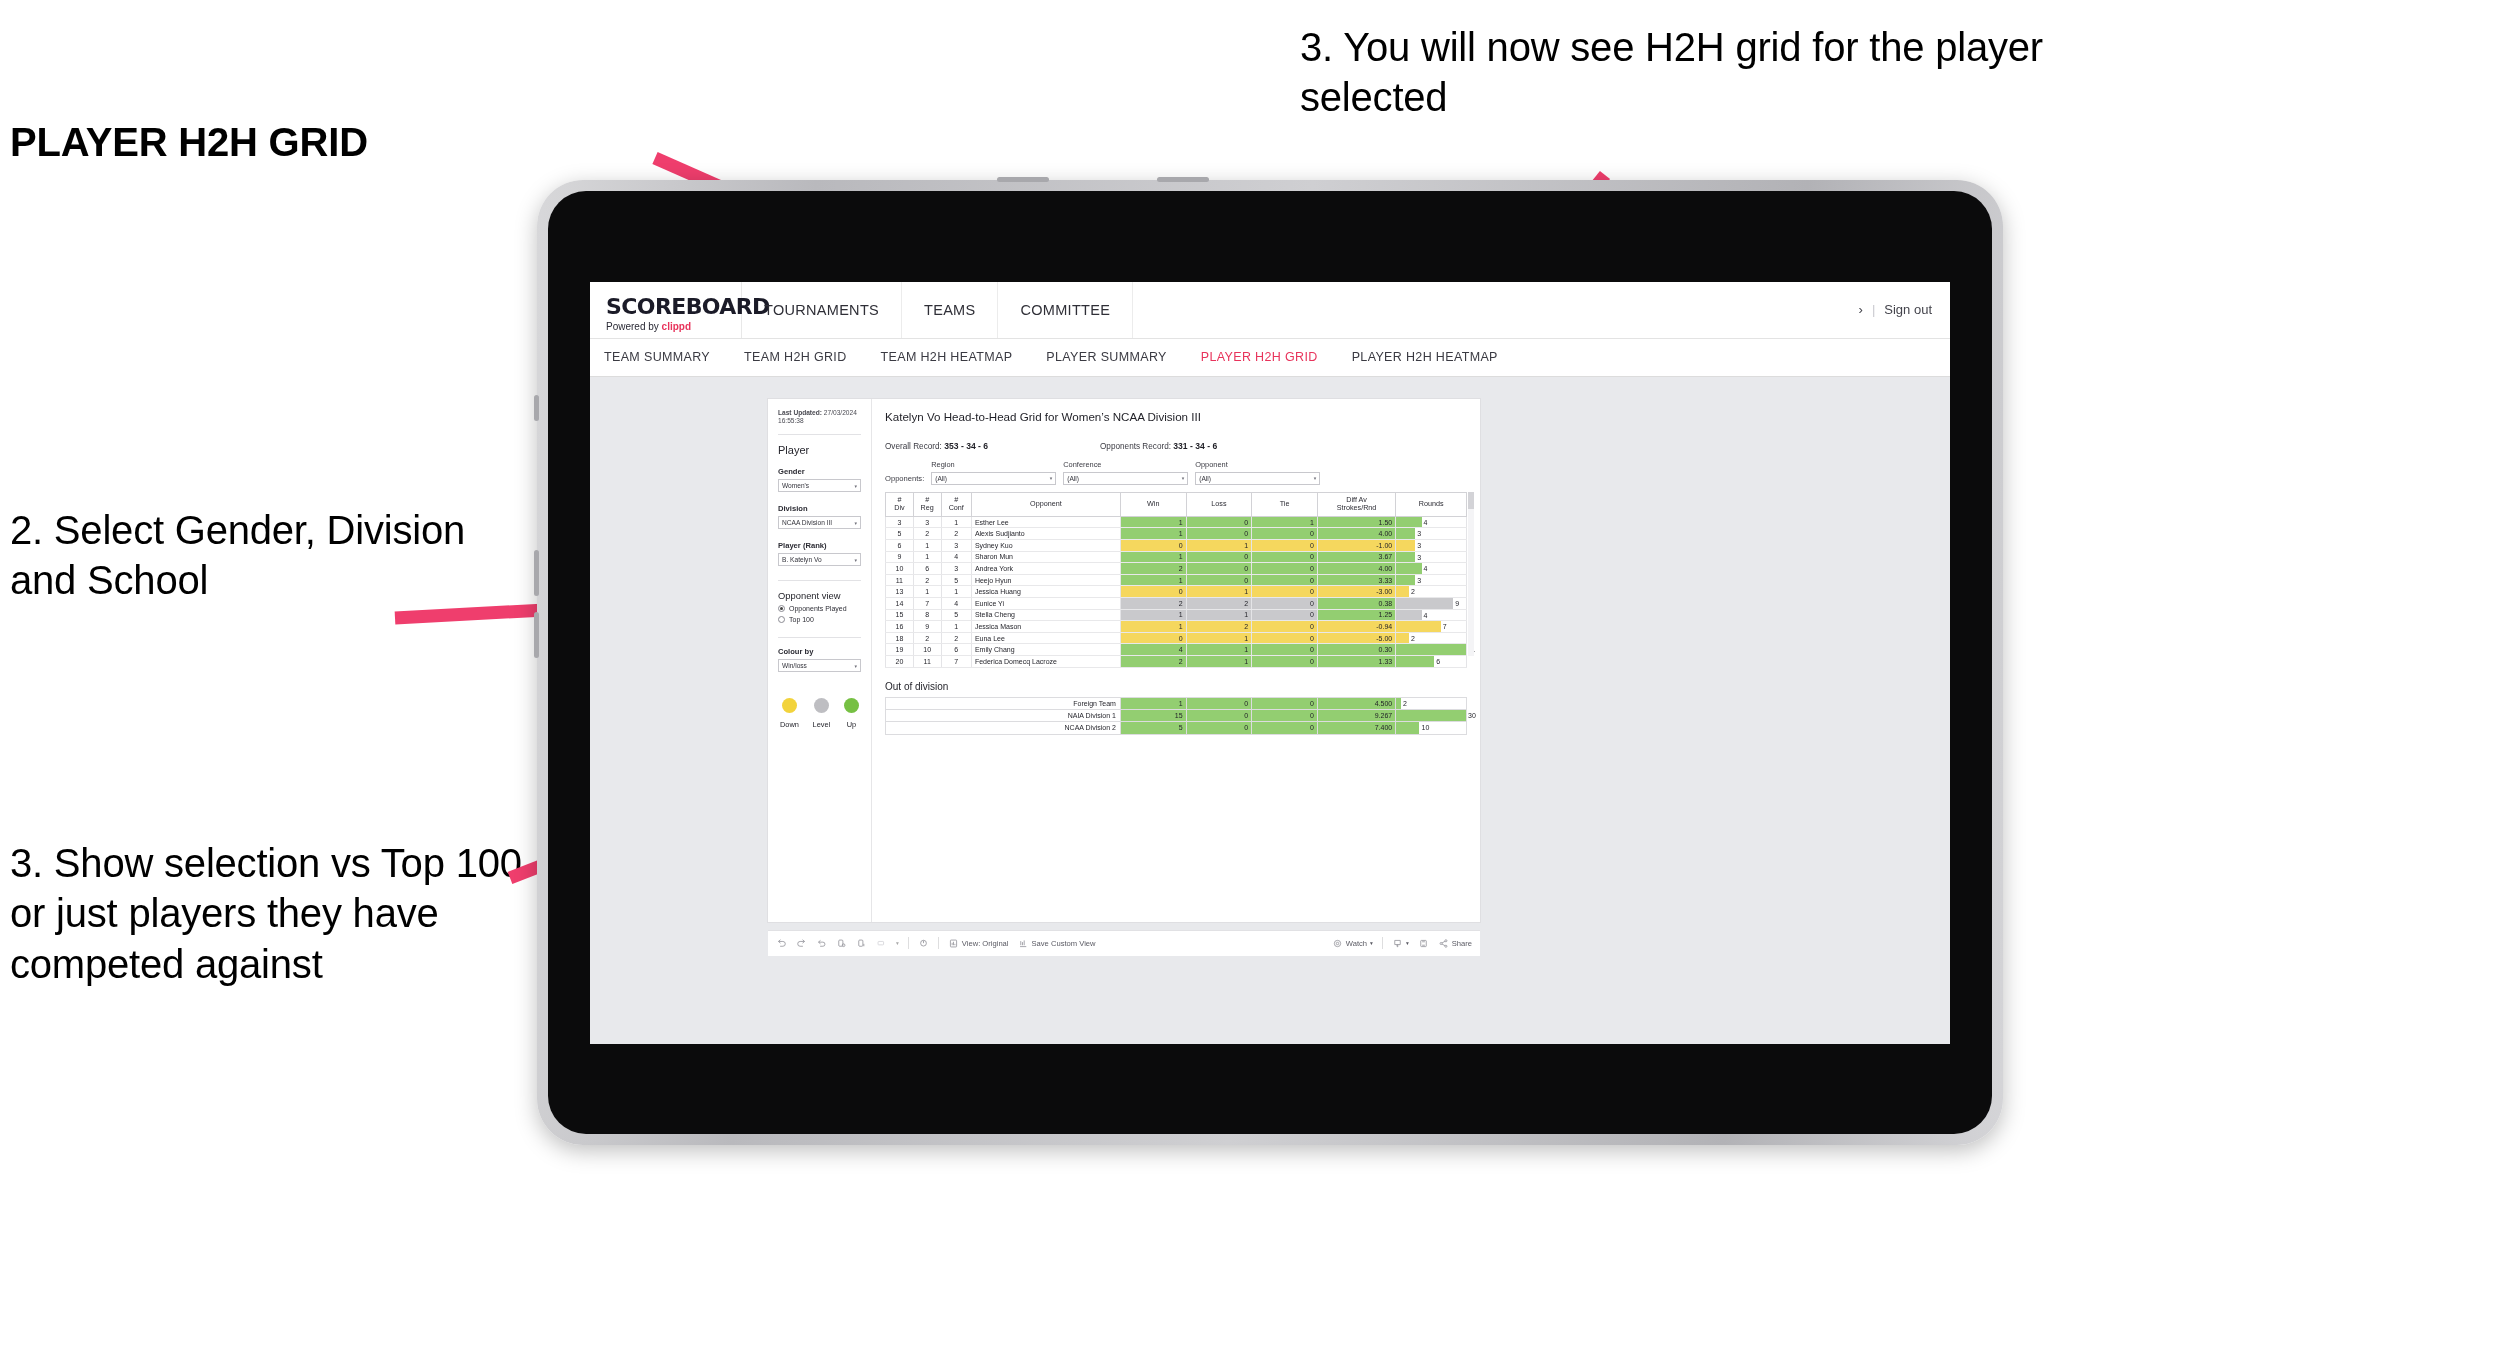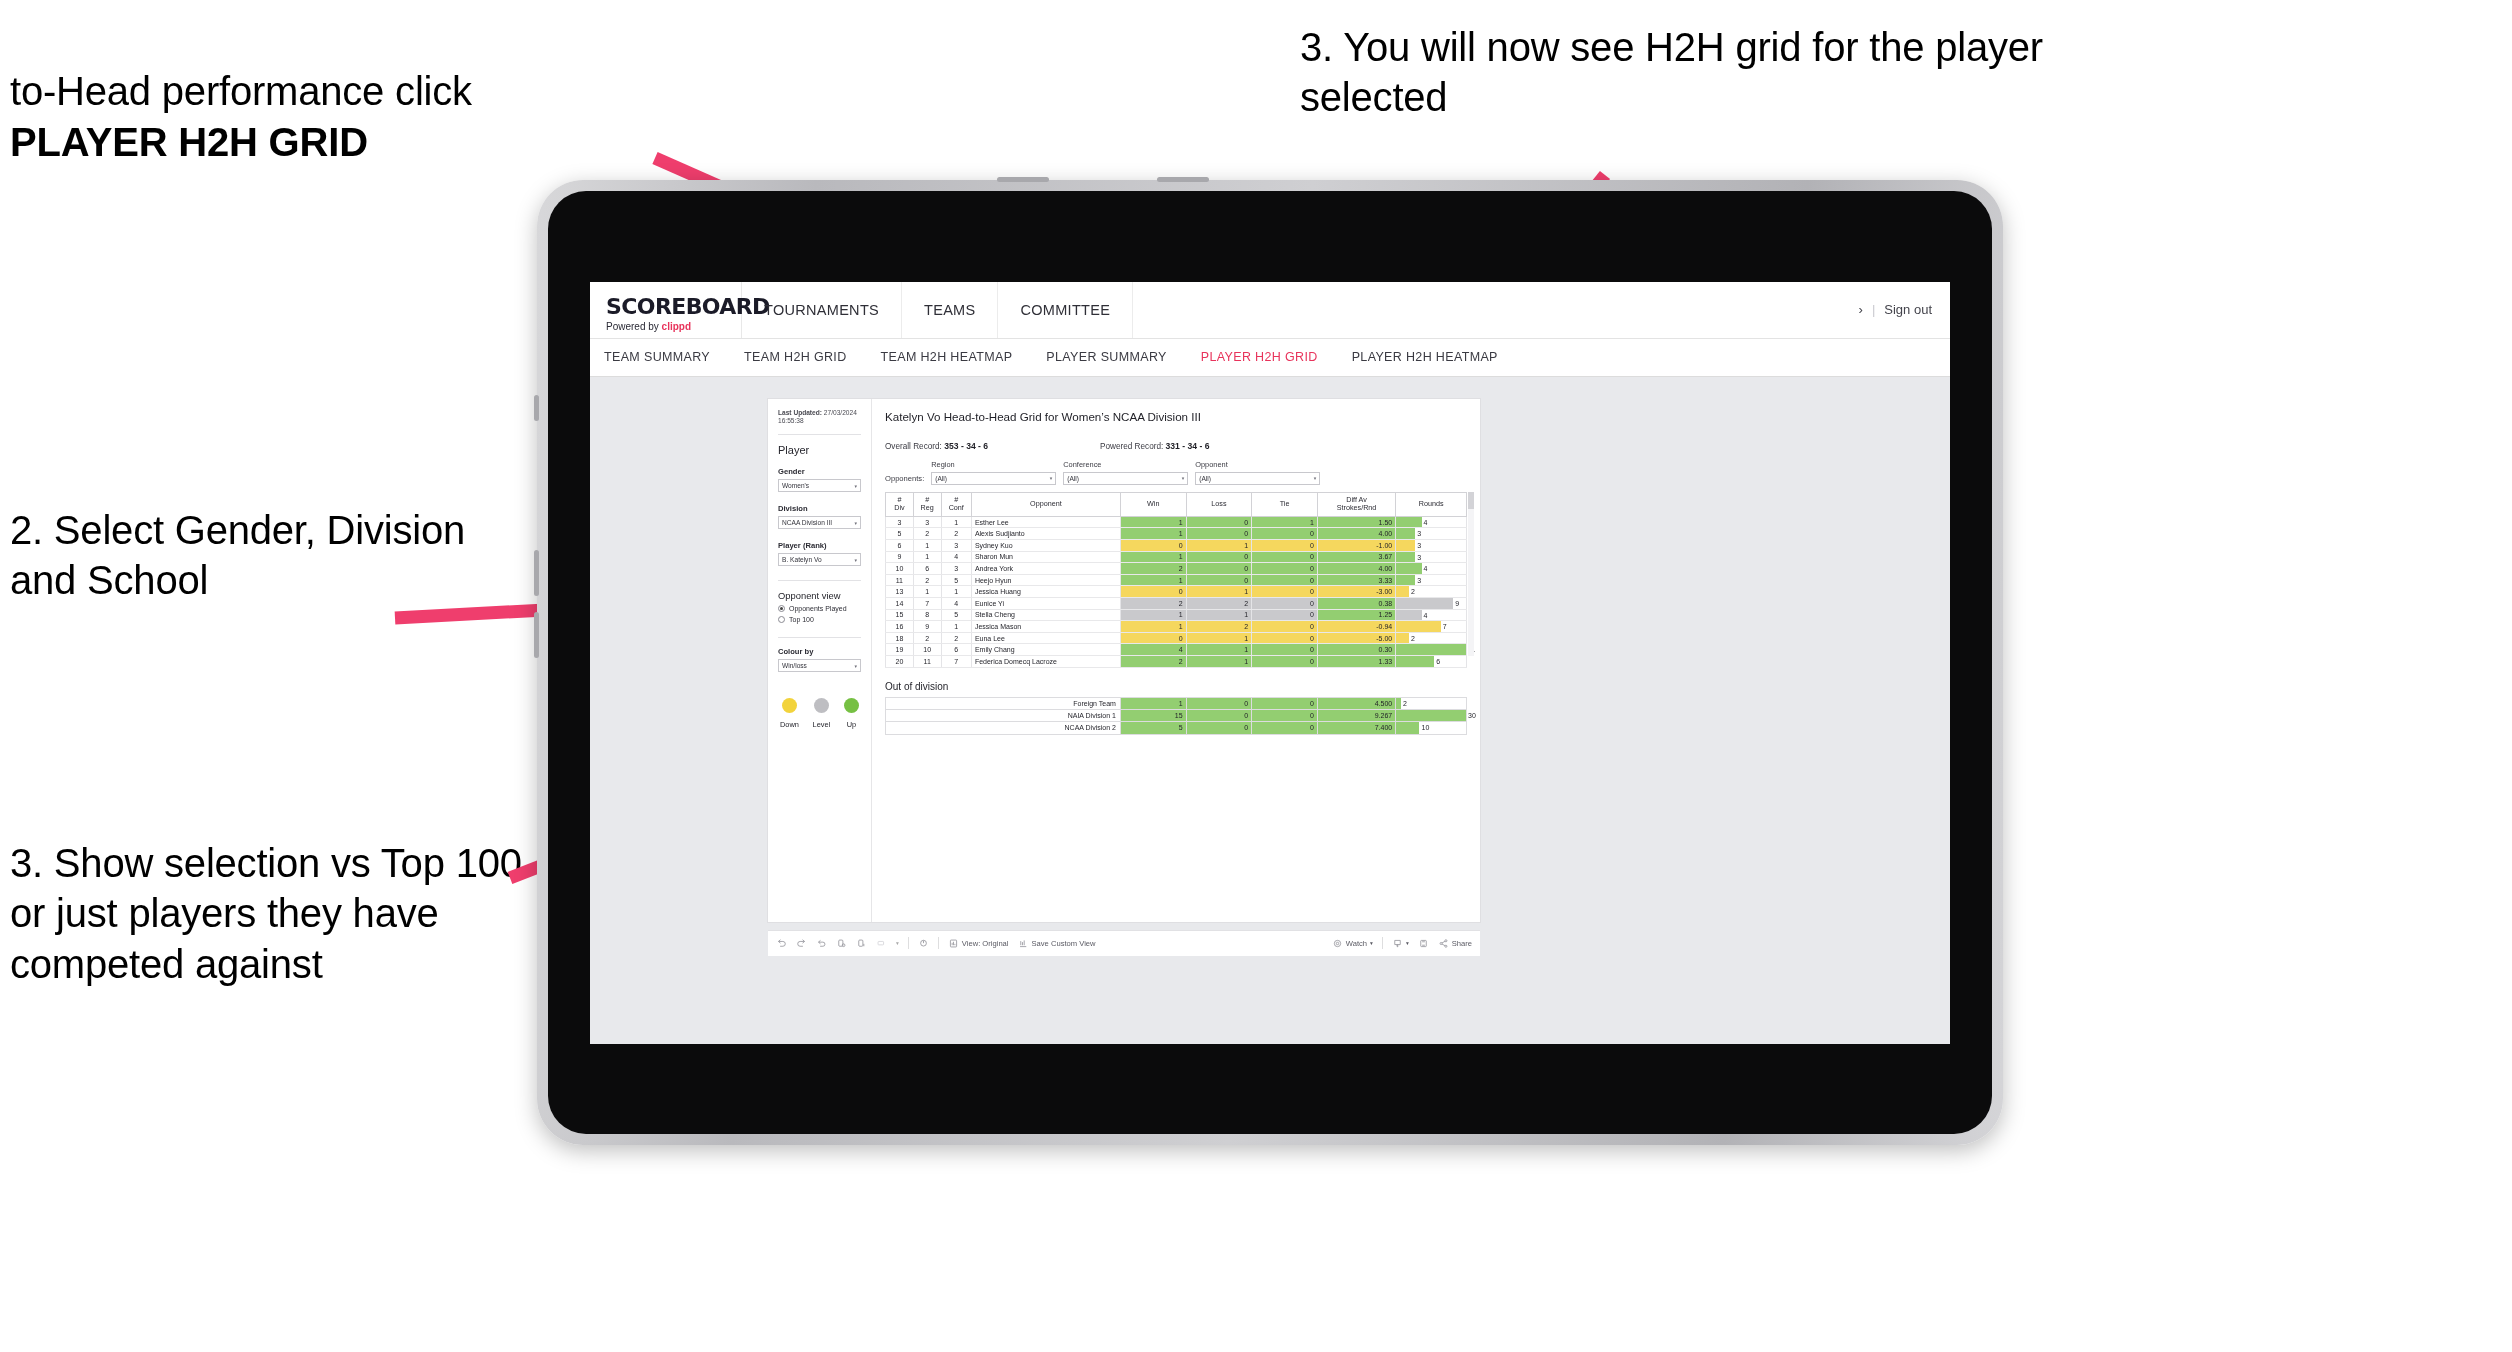--- a/index.html
+++ b/index.html
@@ -176,21 +176,21 @@
   .tb-ic { width: 11px; height: 11px; opacity: .72; display: block; }
   .tb-item { display: flex; align-items: center; gap: 3px; cursor: pointer; }
   .vsep { width: 1px; height: 12px; background: #dededf; }
   .tb-spacer { flex: 1; }
 </style>
 </head>
 <body>
 
 <div class="annot" id="annot-1">
   <br>
-  <span>to-Head performance click</span><br>
+  <br>
   <b>PLAYER H2H GRID</b>
 </div>
 <div class="annot" id="annot-2">2. Select Gender, Division and School</div>
 <div class="annot" id="annot-3">3. Show selection vs Top 100 or just players they have competed against</div>
 <div class="annot" id="annot-4">3. You will now see H2H grid for the player selected</div>
 
 <svg class="arrow-layer">
   <defs>
     <marker id="ah" markerWidth="5" markerHeight="5" refX="2.2" refY="2.5" orient="auto">
       <path d="M0,0 L5,2.5 L0,5 z" fill="#ef3e6d"></path>
@@ -310,21 +310,21 @@
           </div>
 
           <div class="rpanel">
             <div class="viz-title">Katelyn Vo Head-to-Head Grid for Women’s NCAA Division III</div>
             <div class="records">
               <div class="r1">
                 <span>Overall Record:</span>
                 <b>353 - 34 - 6</b>
               </div>
               <div>
-                <span>Powered Record:</span>
+                <span>Opponents Record:</span>
                 <b>331 - 34 - 6</b>
               </div>
             </div>
 
             <div class="filters">
               <div class="fl-lead">Opponents:</div>
               <div class="fbox">
                 <div class="fl-label">Region</div>
                 <div class="select">
                   <span>(All)</span>

